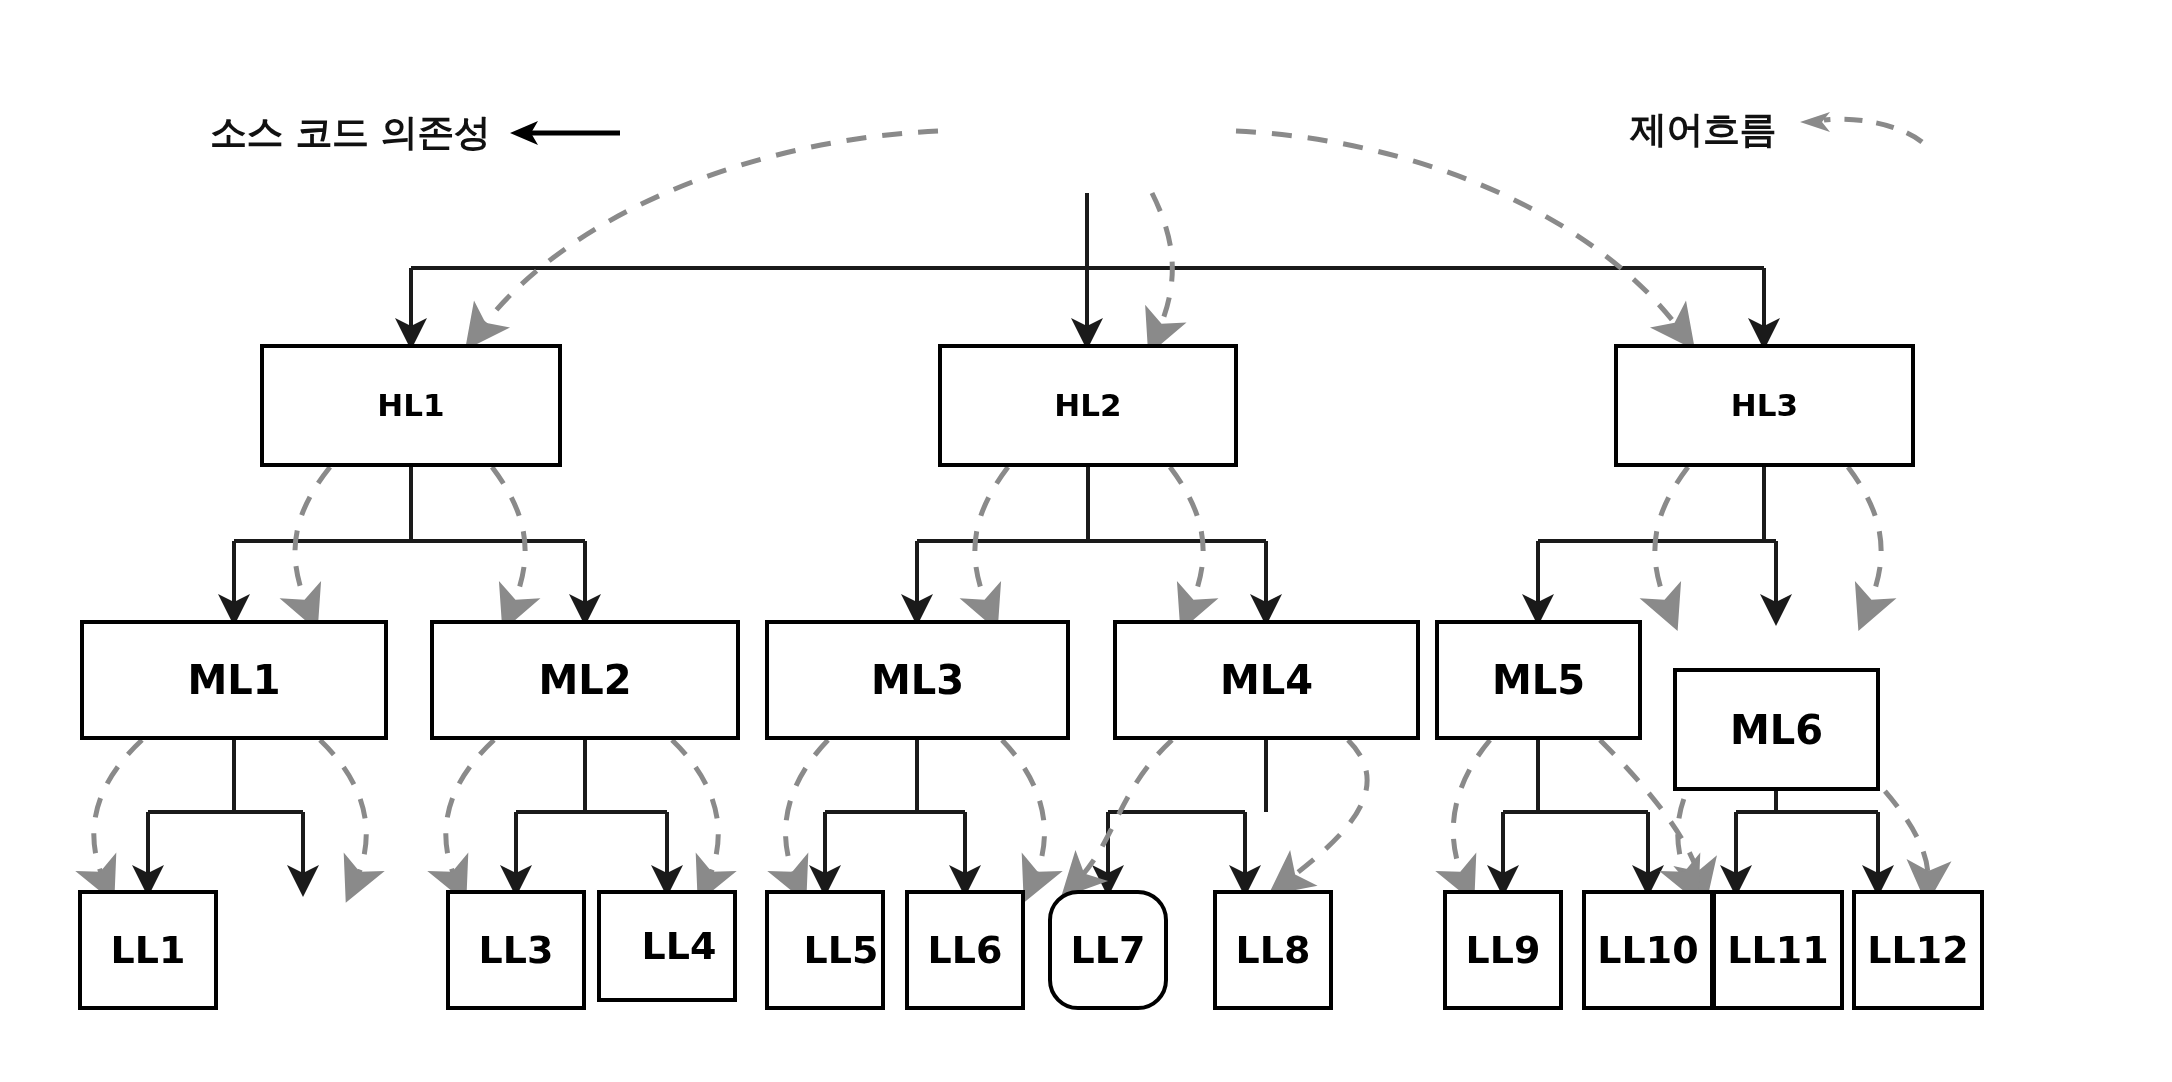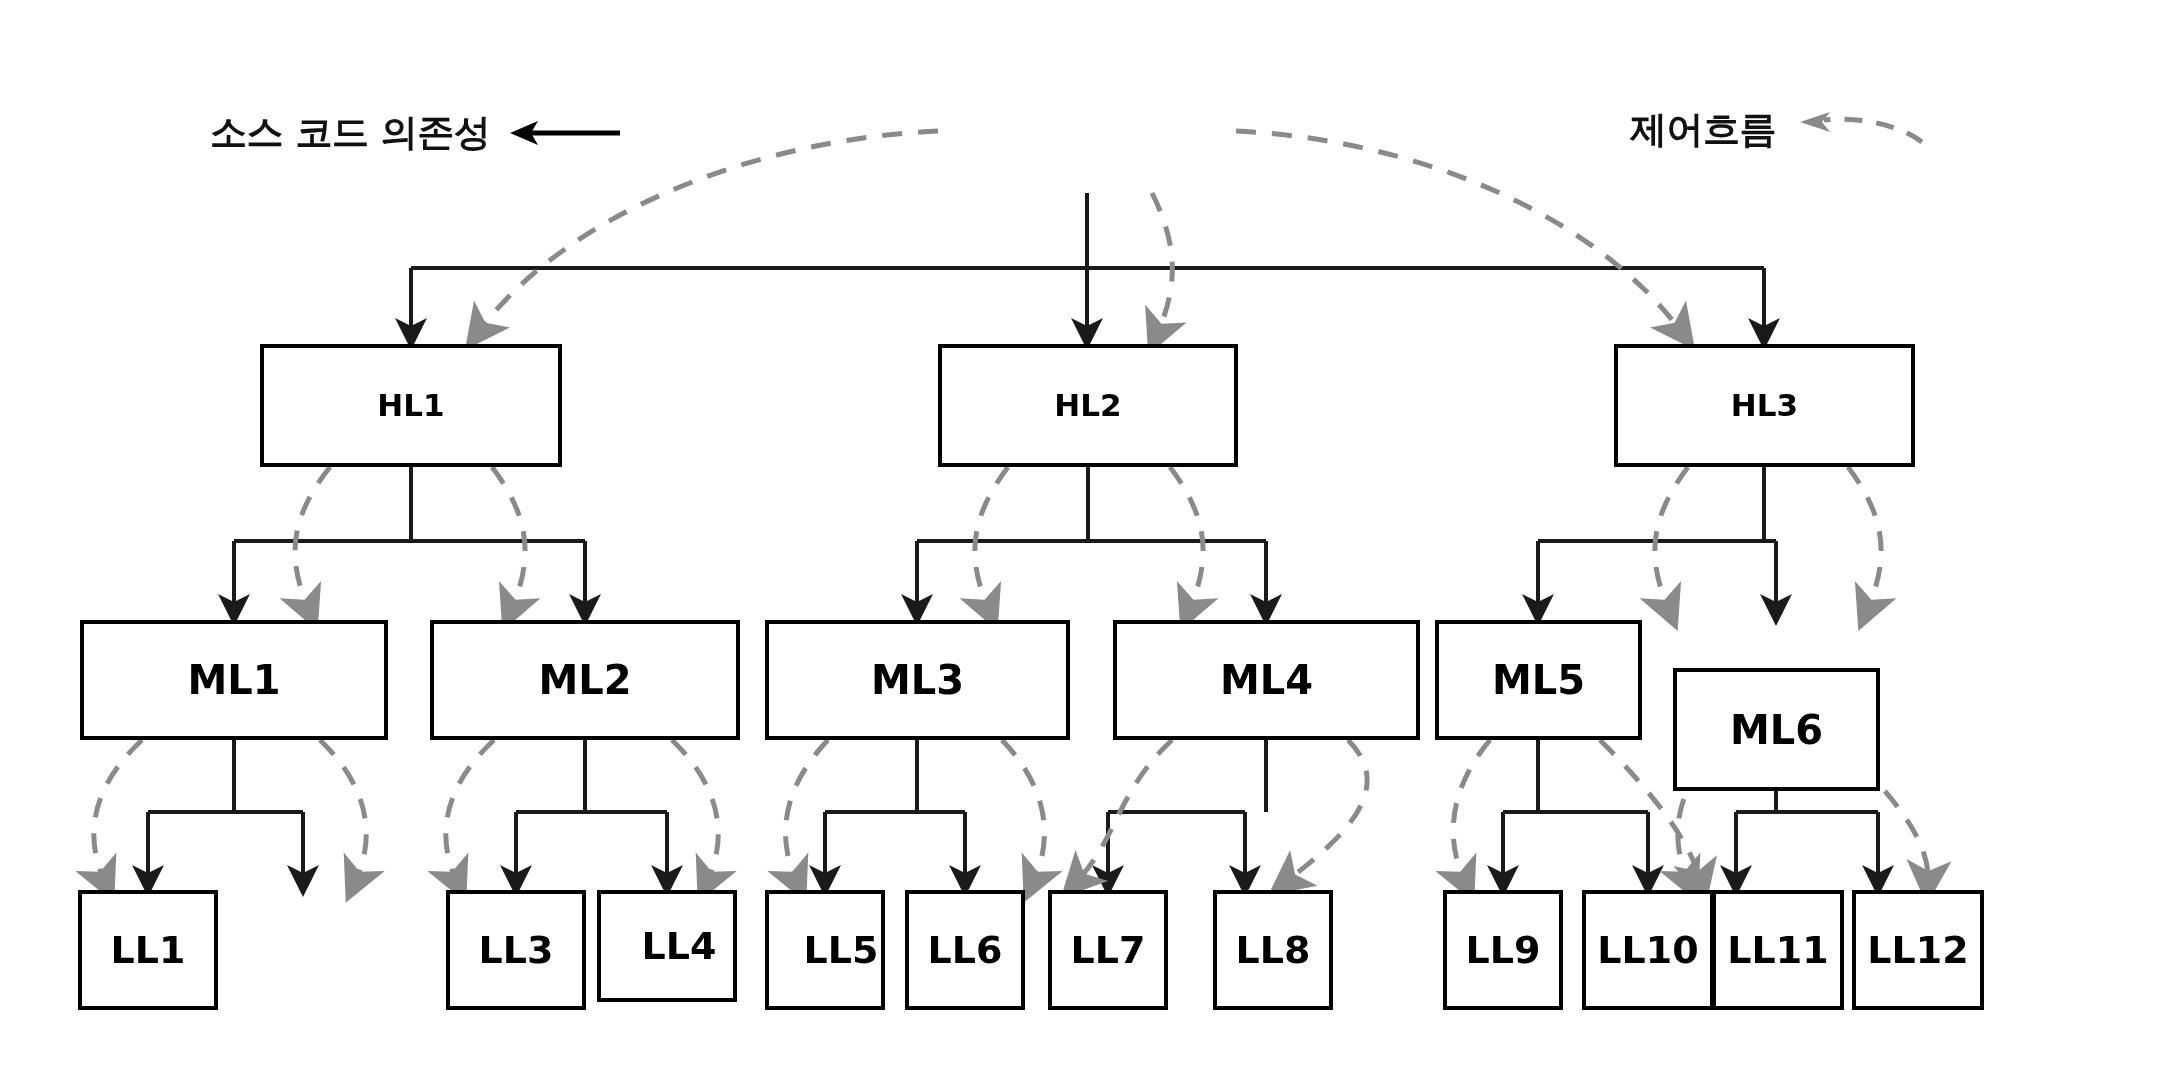--- a/index.html
+++ b/index.html
@@ -226,21 +226,21 @@
   </div>
   <div class="node lvl-ll" style="left:597px; top:890px; width:140px; height:112px;padding-left:24px;">
     <span class="node-label">LL4</span>
   </div>
   <div class="node lvl-ll" style="left:765px; top:890px; width:120px; height:120px;padding-left:32px;">
     <span class="node-label">LL5</span>
   </div>
   <div class="node lvl-ll" style="left:905px; top:890px; width:120px; height:120px;">
     <span class="node-label">LL6</span>
   </div>
-  <div class="node lvl-ll" style="left:1048px; top:890px; width:120px; height:120px;">
+  <div class="node lvl-ll" style="left:1048px; top:890px; width:120px; height:120px;border-radius:30px;">
     <span class="node-label">LL7</span>
   </div>
   <div class="node lvl-ll" style="left:1185px; top:890px; width:120px; height:120px;margin-left:28px;">
     <span class="node-label">LL8</span>
   </div>
   <div class="node lvl-ll" style="left:1443px; top:890px; width:120px; height:120px;">
     <span class="node-label">LL9</span>
   </div>
   <div class="node lvl-ll" style="left:1582px; top:890px; width:132px; height:120px;">
     <span class="node-label">LL10</span>

